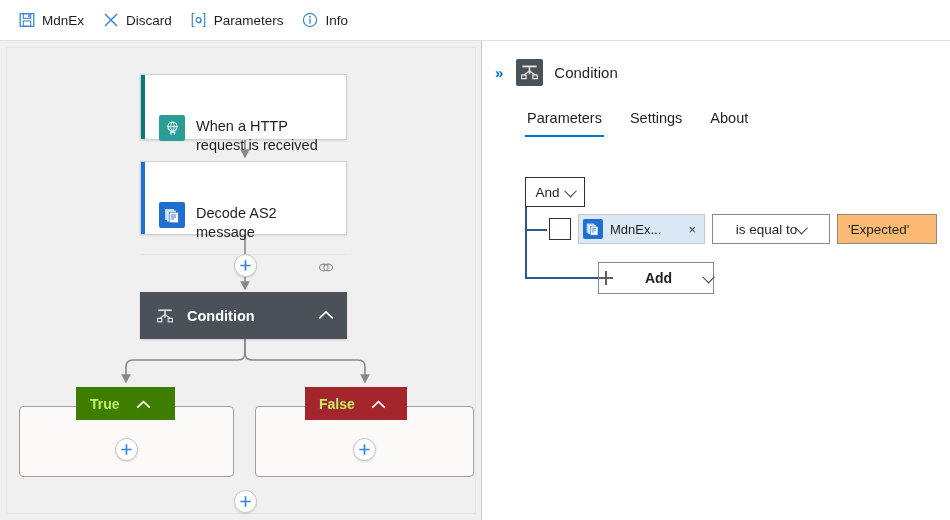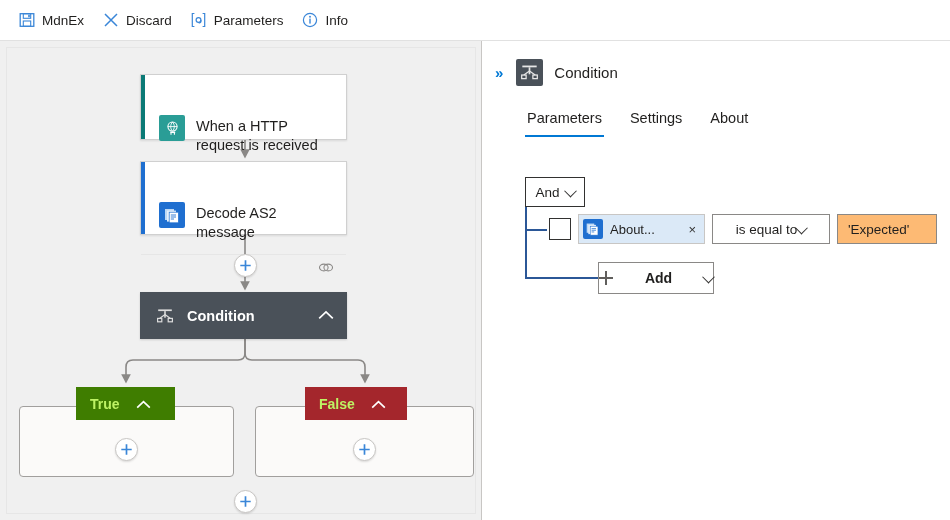--- a/index.html
+++ b/index.html
@@ -341,21 +341,21 @@
 
         <div class="token-field">
           <span class="token-ico" style="background:#1f6fd0;">
             <svg width="16" height="16" viewBox="0 0 19 19">
               <rect x="2" y="3" width="9" height="11" fill="#bcd8f5"></rect>
               <rect x="4" y="4.6" width="9" height="11" fill="#e6f0fb"></rect>
               <rect x="6.2" y="6.2" width="9.2" height="10.6" fill="#fff" stroke="#1f6fd0" stroke-width="0.7"></rect>
               <path d="M7.8 9 h5.2 M7.8 11 h5.2 M7.8 13 h3.2" stroke="#1f6fd0" stroke-width="0.9"></path>
             </svg>
           </span>
-          <span class="token-text">About...</span>
+          <span class="token-text">MdnEx...</span>
           <span class="token-x">×</span>
         </div>
 
         <div class="op-field">
           <span>is equal to</span>
           <span class="chev"></span>
         </div>
 
         <div class="val-field">
           <span>'Expected'</span>

